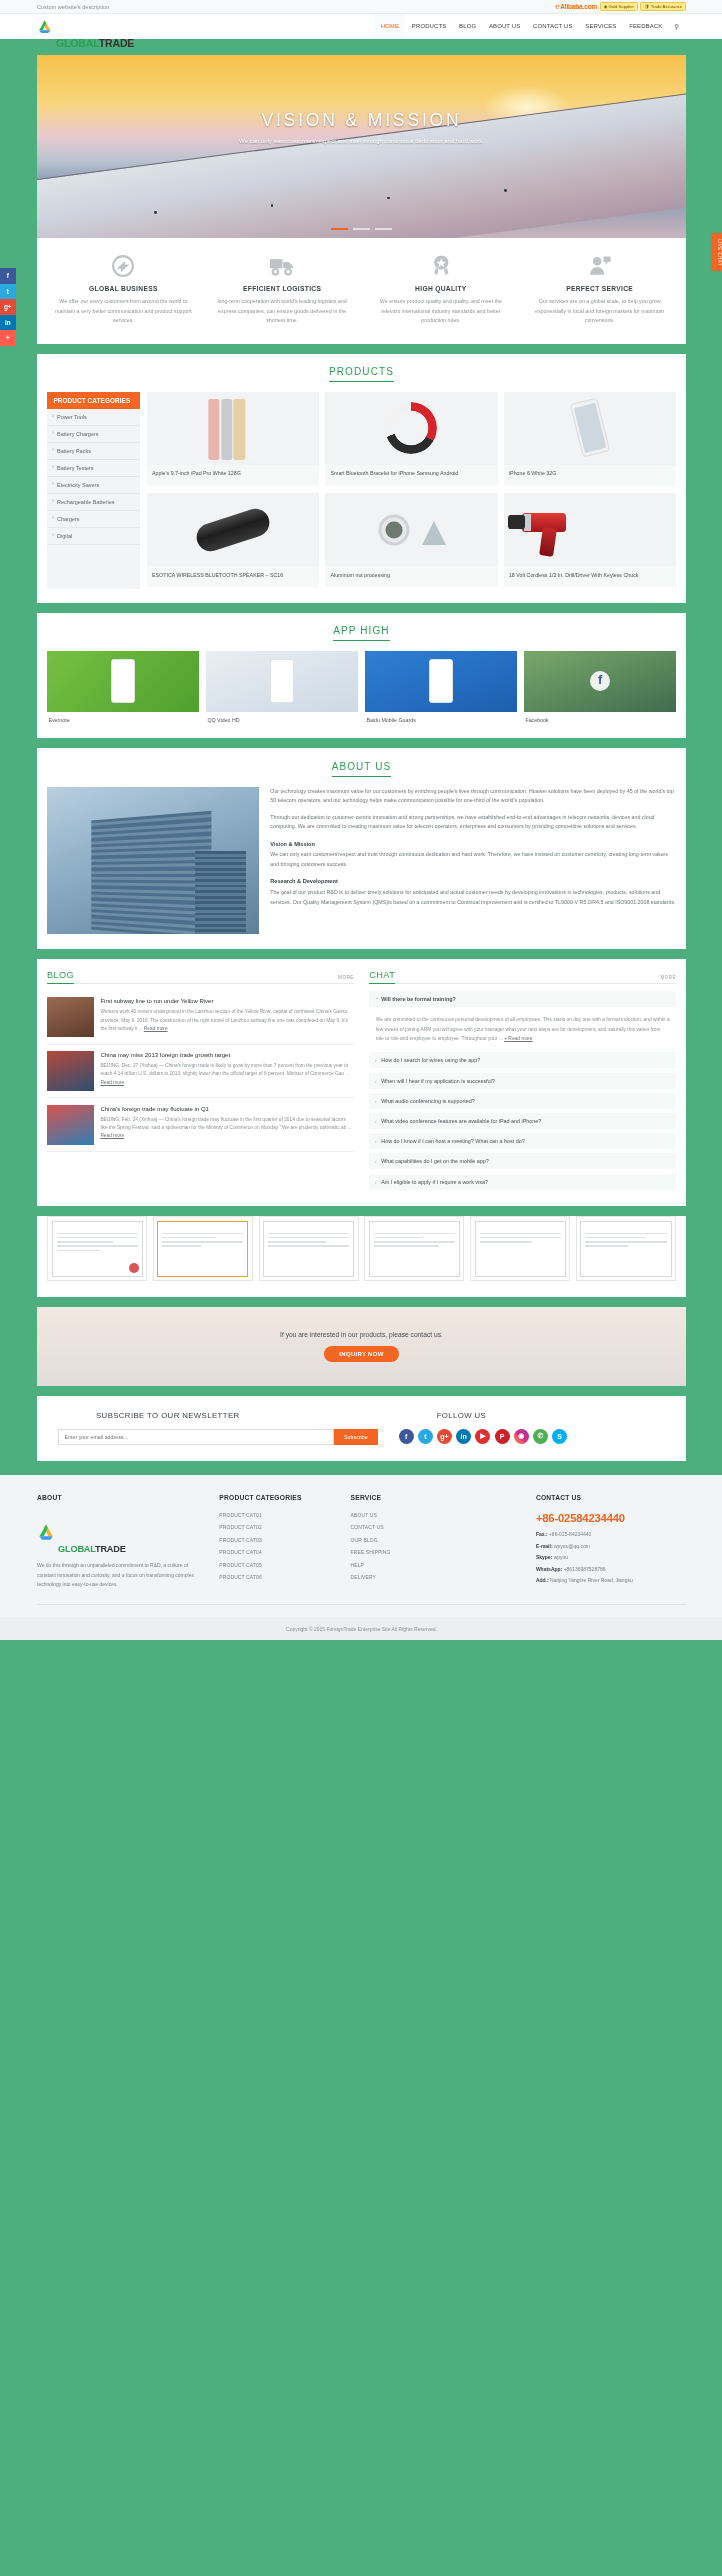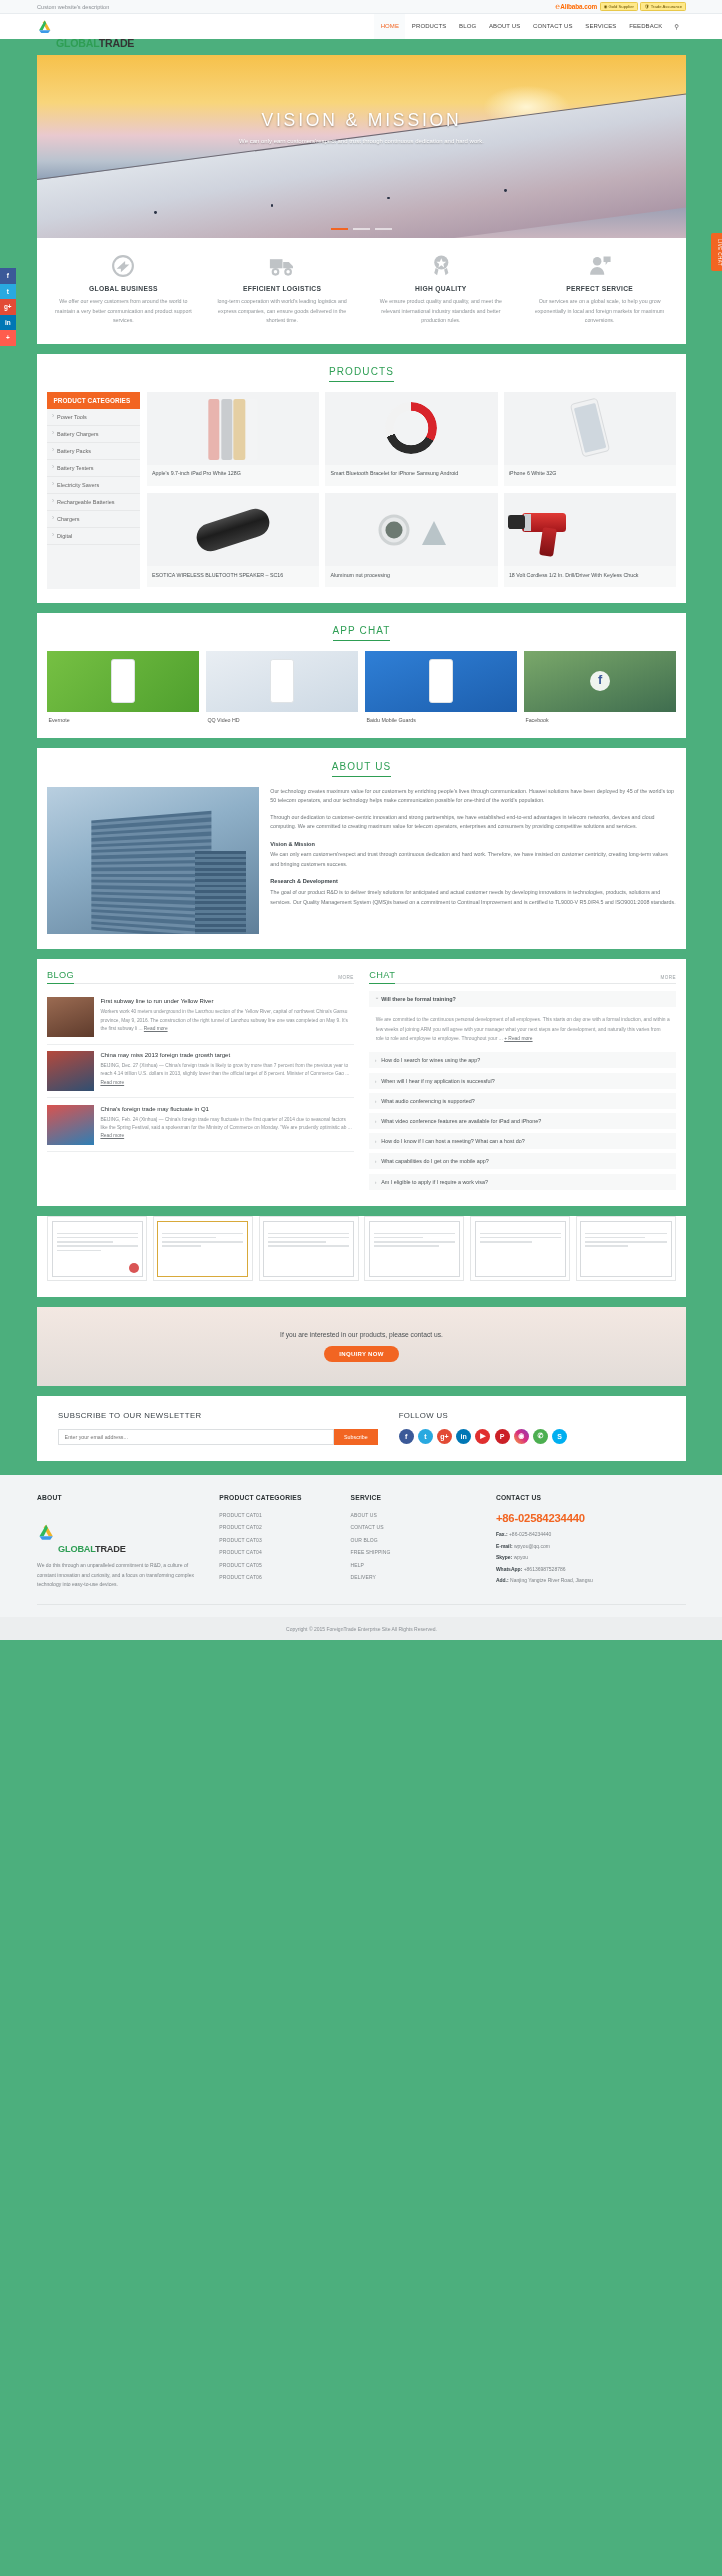--- a/index.html
+++ b/index.html
@@ -279,21 +279,21 @@
   .cta p { font-size: 6.7px; color: #4a4f52; }
   .cta button {
     background: #f26522; color: #fff; border: none; font-size: 6px; font-weight: bold;
     padding: 5px 15.5px; border-radius: 10px; letter-spacing: 0.3px; cursor: pointer;
   }
 
   
   .news { display: flex; padding: 15.5px 21px; background: #fff; gap: 21px; }
   .news-l { flex: 1.2; }
   .news-r { flex: 1; }
-  .news h4 { font-size: 7.8px; color: #3b4348; font-weight: normal; letter-spacing: 0.4px; margin-bottom: 8.5px; }
+  .news h4 { font-size: 7.8px; color: #3b4348; font-weight: normal; letter-spacing: 0.4px; margin-bottom: 8.5px; margin-left: 38px; }
   .news-form { display: flex; }
   .news-form input {
     flex: 1; border: 0.7px solid #dcdfe1; padding: 4.2px 5.6px; font-size: 5.3px; color: #9aa0a4;
     font-family: "Liberation Sans", sans-serif; outline: none;
   }
   .news-form button {
     background: #f26522; color: #fff; border: none; font-size: 5.3px; padding: 0 10px; cursor: pointer;
   }
   .socials { display: flex; gap: 4.2px; }
   .socials span {
@@ -304,21 +304,21 @@
   .s-in{background:#0077b5}.s-yt{background:#e02f2f}.s-pi{background:#cb2027}
   .s-ig{background:linear-gradient(45deg,#f9a03f,#d92e7f,#8a3ab9)}.s-wa{background:#4caf50}.s-sk{background:#00aff0}
 
   
   .footer { background: #f2f4f5; padding: 18.3px 37px 12.7px; border-top: 2.8px solid #4caf7d; }
   .footer-cols { display: flex; gap: 18.3px; }
   .fc { }
   .fc.about-c { width: 164px; }
   .fc.cats-c { width: 113px; }
   .fc.serv-c { width: 127px; }
-  .fc.cont-c { flex: 1; }
+  .fc.cont-c { flex: 1; margin-left: 40px; }
   .fc h5 { font-size: 6.7px; color: #2b3134; font-weight: bold; letter-spacing: 0.2px; margin-bottom: 11.3px; }
   .fc .flogo { display: flex; align-items: center; gap: 2.8px; margin-bottom: 7px; }
   .fc p.fabout { font-size: 5px; color: #7d8286; line-height: 1.9; }
   .fc ul li { list-style: none; font-size: 5px; color: #7d8286; margin-bottom: 6.4px; letter-spacing: 0.1px; }
   .phone { font-size: 11.3px; color: #f26522; font-weight: bold; margin-bottom: 7px; letter-spacing: -0.2px; }
   .cline { font-size: 5px; color: #7d8286; margin-bottom: 5.6px; }
   .cline b { color: #3b4348; }
   .copyright {
     background: #eceeef; text-align: center; font-size: 5px; color: #8a8f94; padding: 8.5px 0;
   }
@@ -511,21 +511,21 @@
             <div class="prod-name">18 Volt Cordless 1/2 In. Drill/Driver With Keyless Chuck</div>
           </div>
         </div>
       </div>
     </div>
 
     <div style="height:10px"></div>
 
     <div class="white-box">
       <div class="sec-title">
-        <h2>APP CHAT</h2>
+        <h2>APP HIGH</h2>
       </div>
       <div class="cases">
         <div>
           <div class="case-img c1">
               <span class="case-phone"></span>
             </div>
           <div class="case-name">Evernote</div>
         </div>
         <div>
           <div class="case-img c2">

